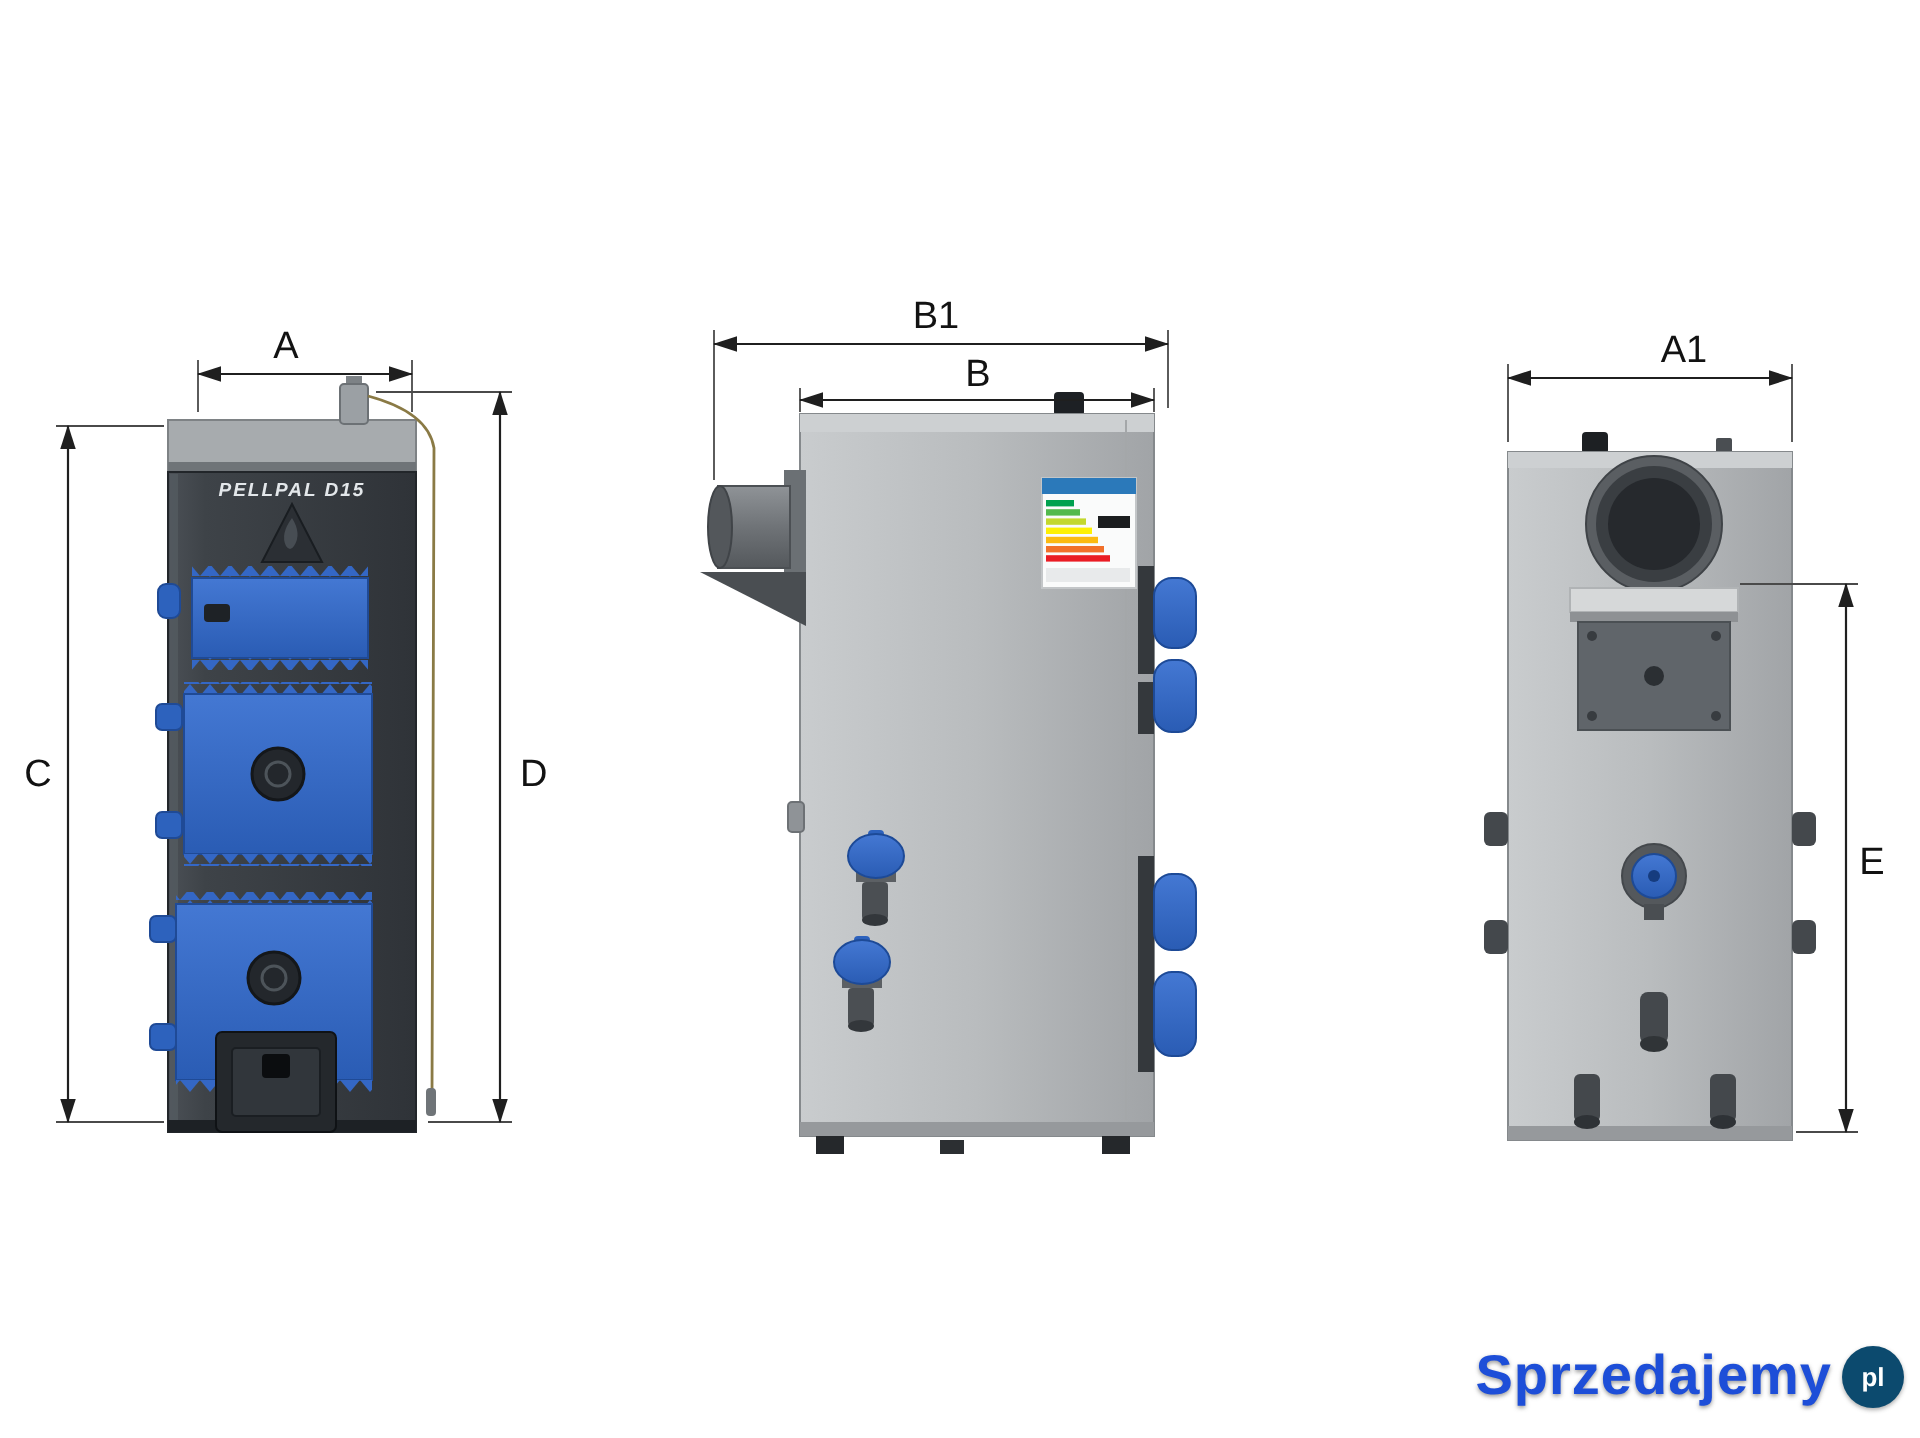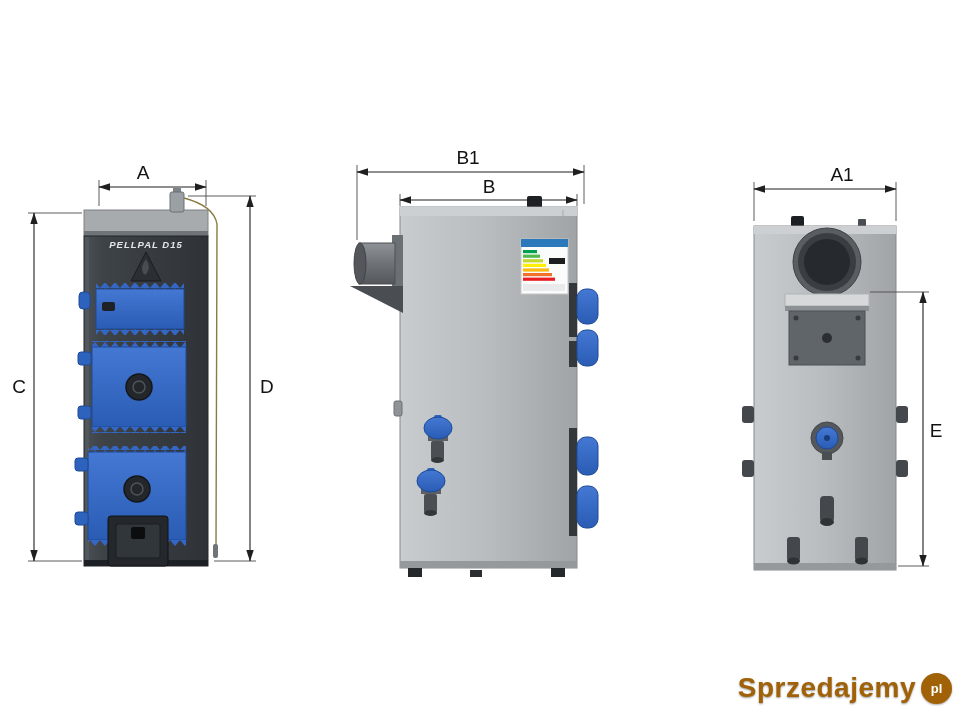--- a/index.html
+++ b/index.html
@@ -13,25 +13,25 @@
   .ext{stroke:#4a4a4a;stroke-width:0.9;fill:none;}
   .dim-label{font-family:"Liberation Sans",sans-serif;font-size:19px;fill:#121212;}
   .brand-text{
     font-family:"Liberation Sans",sans-serif;font-size:9.5px;font-weight:bold;
     font-style:italic;fill:#e3e7ea;letter-spacing:1px;
   }
   .watermark{
     position:absolute;right:8px;bottom:15px;display:flex;align-items:center;gap:5px;
   }
   .wm-site{
-    font-size:28px;font-weight:600;color:#a16207;letter-spacing:.5px;
+    font-size:28px;font-weight:600;color:#1d4ed8;letter-spacing:.5px;
     text-shadow:0 1px 2px rgba(70,70,70,.55);
   }
   .wm-badge{
-    width:31px;height:31px;border-radius:50%;background:#a16207;
+    width:31px;height:31px;border-radius:50%;background:#0c4a6e;
     display:flex;align-items:center;justify-content:center;
     box-shadow:0 1px 2px rgba(70,70,70,.45);
   }
   .wm-badge span{color:#ffffff;font-size:13px;font-weight:700;line-height:1;}
 </style>
 </head>
 <body>
 
 <div class="stage">
 <svg width="960" height="719" viewBox="0 0 960 719" xmlns="http://www.w3.org/2000/svg">

